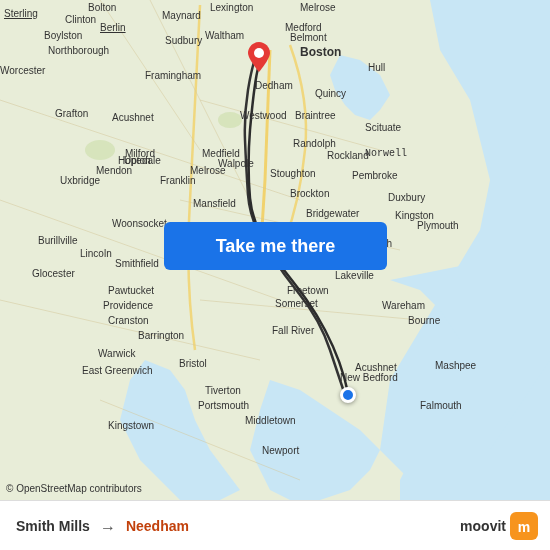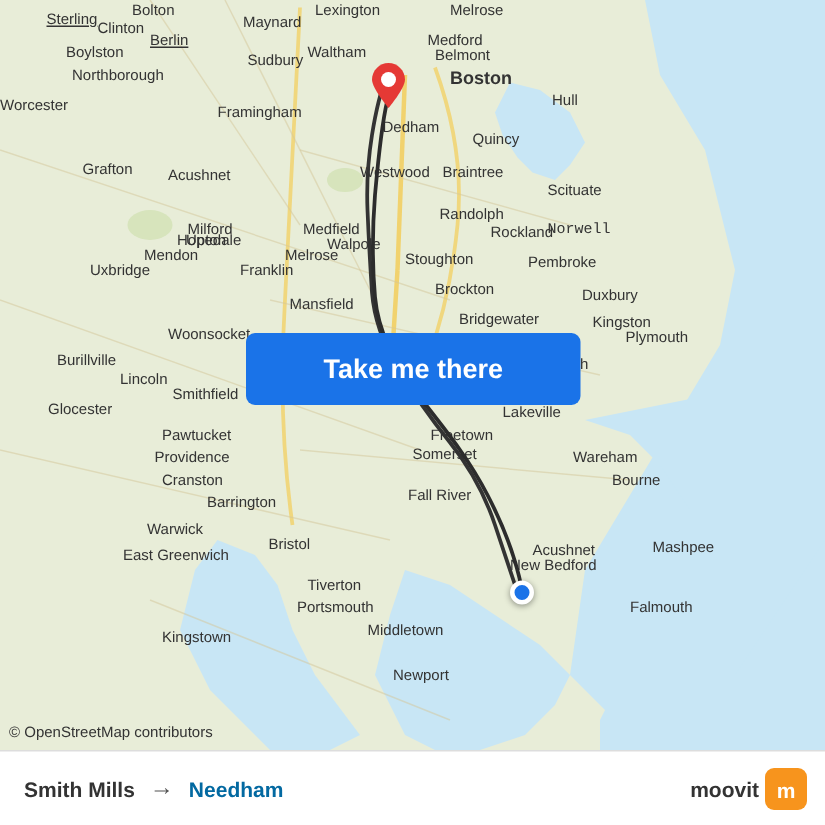--- a/index.html
+++ b/index.html
@@ -71,21 +71,21 @@
 
     .arrow-icon {
       margin: 0 10px;
       font-size: 16px;
       color: #555;
     }
 
     .dest-text {
       font-size: 14px;
       font-weight: bold;
-      color: #0369a1;
+      color: #c2410c;
     }
 
     .moovit-logo {
       position: absolute;
       right: 12px;
       display: flex;
       align-items: center;
       gap: 4px;
     }
 
@@ -171,21 +171,21 @@
 
     <ellipse cx="100" cy="150" rx="15" ry="10" fill="#c5dba0" opacity="0.5"></ellipse>
     <ellipse cx="230" cy="120" rx="12" ry="8" fill="#c5dba0" opacity="0.5"></ellipse>
 
     <path d="M 345 395 Q 340 380 330 350 Q 320 320 300 295 Q 280 270 265 245 Q 250 220 248 195 Q 246 165 245 140 Q 244 115 248 90 Q 252 65 258 50" stroke="#333" stroke-width="2.5" fill="none" stroke-dasharray="none"></path>
   </svg>
 
   <div class="city-label" style="top:2px;left:210px;">Lexington</div>
   <div class="city-label" style="top:2px;left:300px;">Melrose</div>
   <div class="city-label" style="top:2px;left:88px;">Bolton</div>
-  <div class="city-label" style="top:8px;left:31px;text-decoration:underline;">Sterling</div>
+  <div class="city-label" style="top:8px;left:4px;text-decoration:underline;">Sterling</div>
   <div class="city-label" style="top:14px;left:65px;">Clinton</div>
   <div class="city-label" style="top:10px;left:162px;">Maynard</div>
   <div class="city-label" style="top:30px;left:205px;">Waltham</div>
   <div class="city-label" style="top:32px;left:290px;">Belmont</div>
   <div class="city-label" style="top:22px;left:285px;">Medford</div>
   <div class="city-label" style="top: 45px; left: 300px; font-weight: bold; font-size: 12px;">Boston</div>
   <div class="city-label" style="top:35px;left:165px;">Sudbury</div>
   <div class="city-label" style="top:22px;left:100px;text-decoration:underline;">Berlin</div>
   <div class="city-label" style="top:30px;left:44px;">Boylston</div>
   <div class="city-label" style="top:62px;left:368px;">Hull</div>

